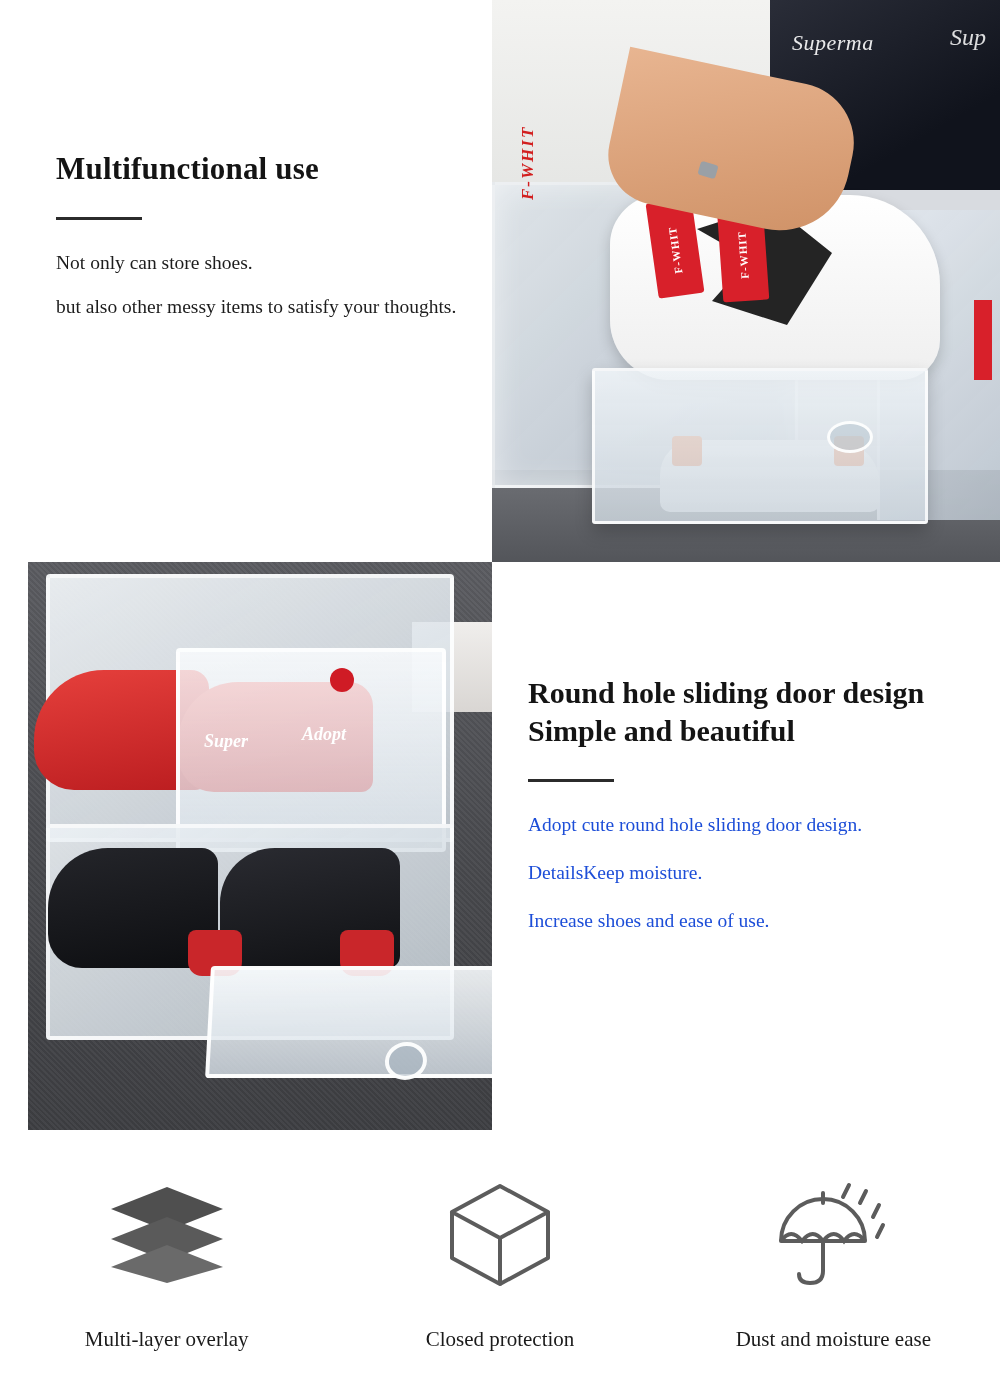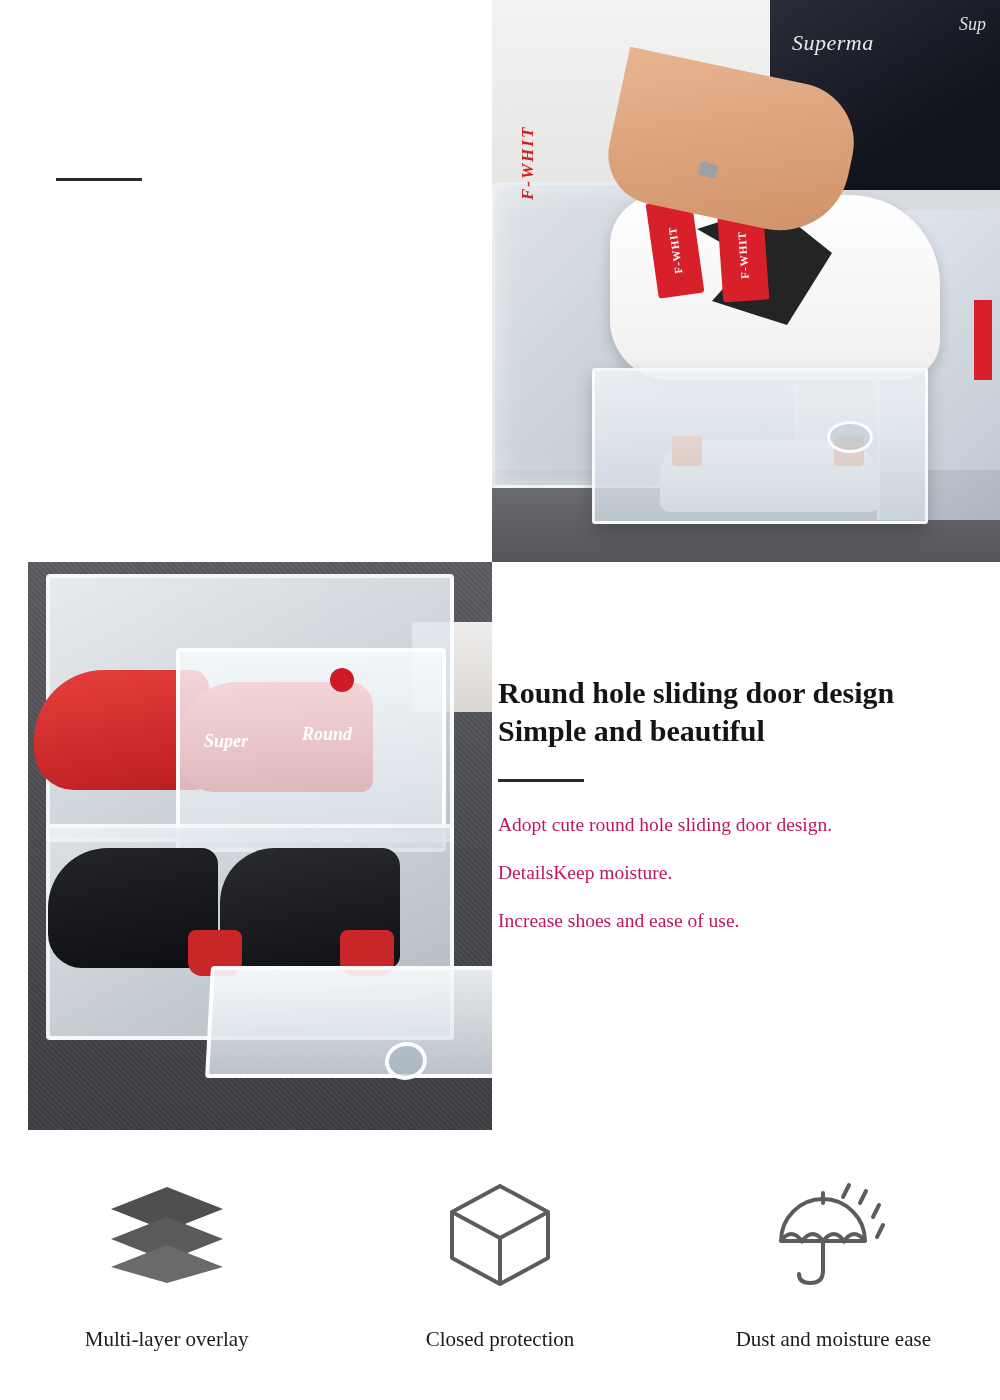--- a/index.html
+++ b/index.html
@@ -73,22 +73,22 @@
   .p1-darkshoe {
     position: absolute; right: 0; top: 0; width: 230px; height: 190px;
     background: linear-gradient(150deg,#2a2d38 0%, #10131c 70%);
   }
   .p1-darkshoe .brand {
     position: absolute; left: 22px; top: 30px;
     color: #fff; font-style: italic; font-size: 22px; letter-spacing: 0.5px;
     opacity: .9;
   }
   .p1-darkshoe .brand2 {
-    position: absolute; right: 14px; top: 14px;
-    color: #fff; font-style: italic; font-size: 18px; opacity: .85;
+    position: absolute; right: 14px; top: 24px;
+    color: #fff; font-style: italic; font-size: 24px; opacity: .85;
   }
   .p1-box-left {
     position: absolute; left: 0px; top: 182px; width: 300px; height: 300px;
     background: linear-gradient(135deg, rgba(222,228,233,.95) 0%, rgba(180,190,200,.9) 100%);
     border: 3px solid rgba(255,255,255,.65);
     box-shadow: inset 0 0 30px rgba(255,255,255,.5);
   }
   .p1-redtext {
     position: absolute; left: 26px; top: 200px;
     transform: rotate(-90deg);
@@ -244,36 +244,36 @@
     border: 4px solid rgba(255,255,255,.95); border-radius: 50%;
     background: rgba(160,175,188,.55);
   }
   .p2-wall {
     position: absolute; right: 0; top: 60px; width: 80px; height: 90px;
     background: linear-gradient(180deg,#f0eeec 0%, #d9d6d3 100%);
   }
 
   .s2-text {
     position: absolute;
-    left: 498px;
+    left: 528px;
     top: 112px;
     width: 430px;
   }
   .s2-title {
     font-size: 30px;
     font-weight: 700;
     line-height: 1.28;
     margin: 0;
     color: #141414;
   }
   .s2-body p {
     margin: 0 0 22px 0;
     font-size: 19.5px;
     line-height: 1.35;
-    color: #be185d;
+    color: #1d4ed8;
   }
 
   
   .features {
     position: absolute;
     left: 0;
     top: 1175px;
     width: 1000px;
     height: 225px;
     display: flex;
@@ -297,21 +297,26 @@
     text-align: center;
     margin-top: 32px;
   }
 </style>
 </head>
 <body>
 
 <div class="section-one">
 
   <div class="s1-text">
+    <h2 class="s1-title">Multifunctional use</h2>
     <div class="rule"></div>
+    <div class="s1-body">
+      <p>Not only can store shoes.</p>
+      <p>but also other messy items to satisfy your thoughts.</p>
+    </div>
   </div>
 
   <div class="photo1">
     <div class="p1-whitewall"></div>
     <div class="p1-darkshoe">
       <span class="brand">Superma</span>
       <span class="brand2">Sup</span>
     </div>
     <div class="p1-bgfloor"></div>
     <div class="p1-box-left"></div>
@@ -341,21 +346,21 @@
 
   <div class="photo2">
     <div class="p2-carpet"></div>
     <div class="p2-wall"></div>
     <div class="p2-topbox"></div>
     <div class="p2-redshoe-a"></div>
     <div class="p2-redshoe-b"></div>
     <div class="p2-frontpanel">
       <div class="p2-reddot"></div>
       <span class="p2-supertext" style="left:24px; top:79px;text-align:right;">Super</span>
-      <span class="p2-supertext" style="left:122px; top:72px;">Round</span>
+      <span class="p2-supertext" style="left:122px; top:72px;">Adopt</span>
     </div>
     <div class="p2-midbox"></div>
     <div class="p2-blackshoe-a"></div>
     <div class="p2-blackshoe-b"></div>
     <div class="p2-redsole-a"></div>
     <div class="p2-redsole-b"></div>
     <div class="p2-drawer">
       <div class="p2-hole"></div>
     </div>
   </div>

